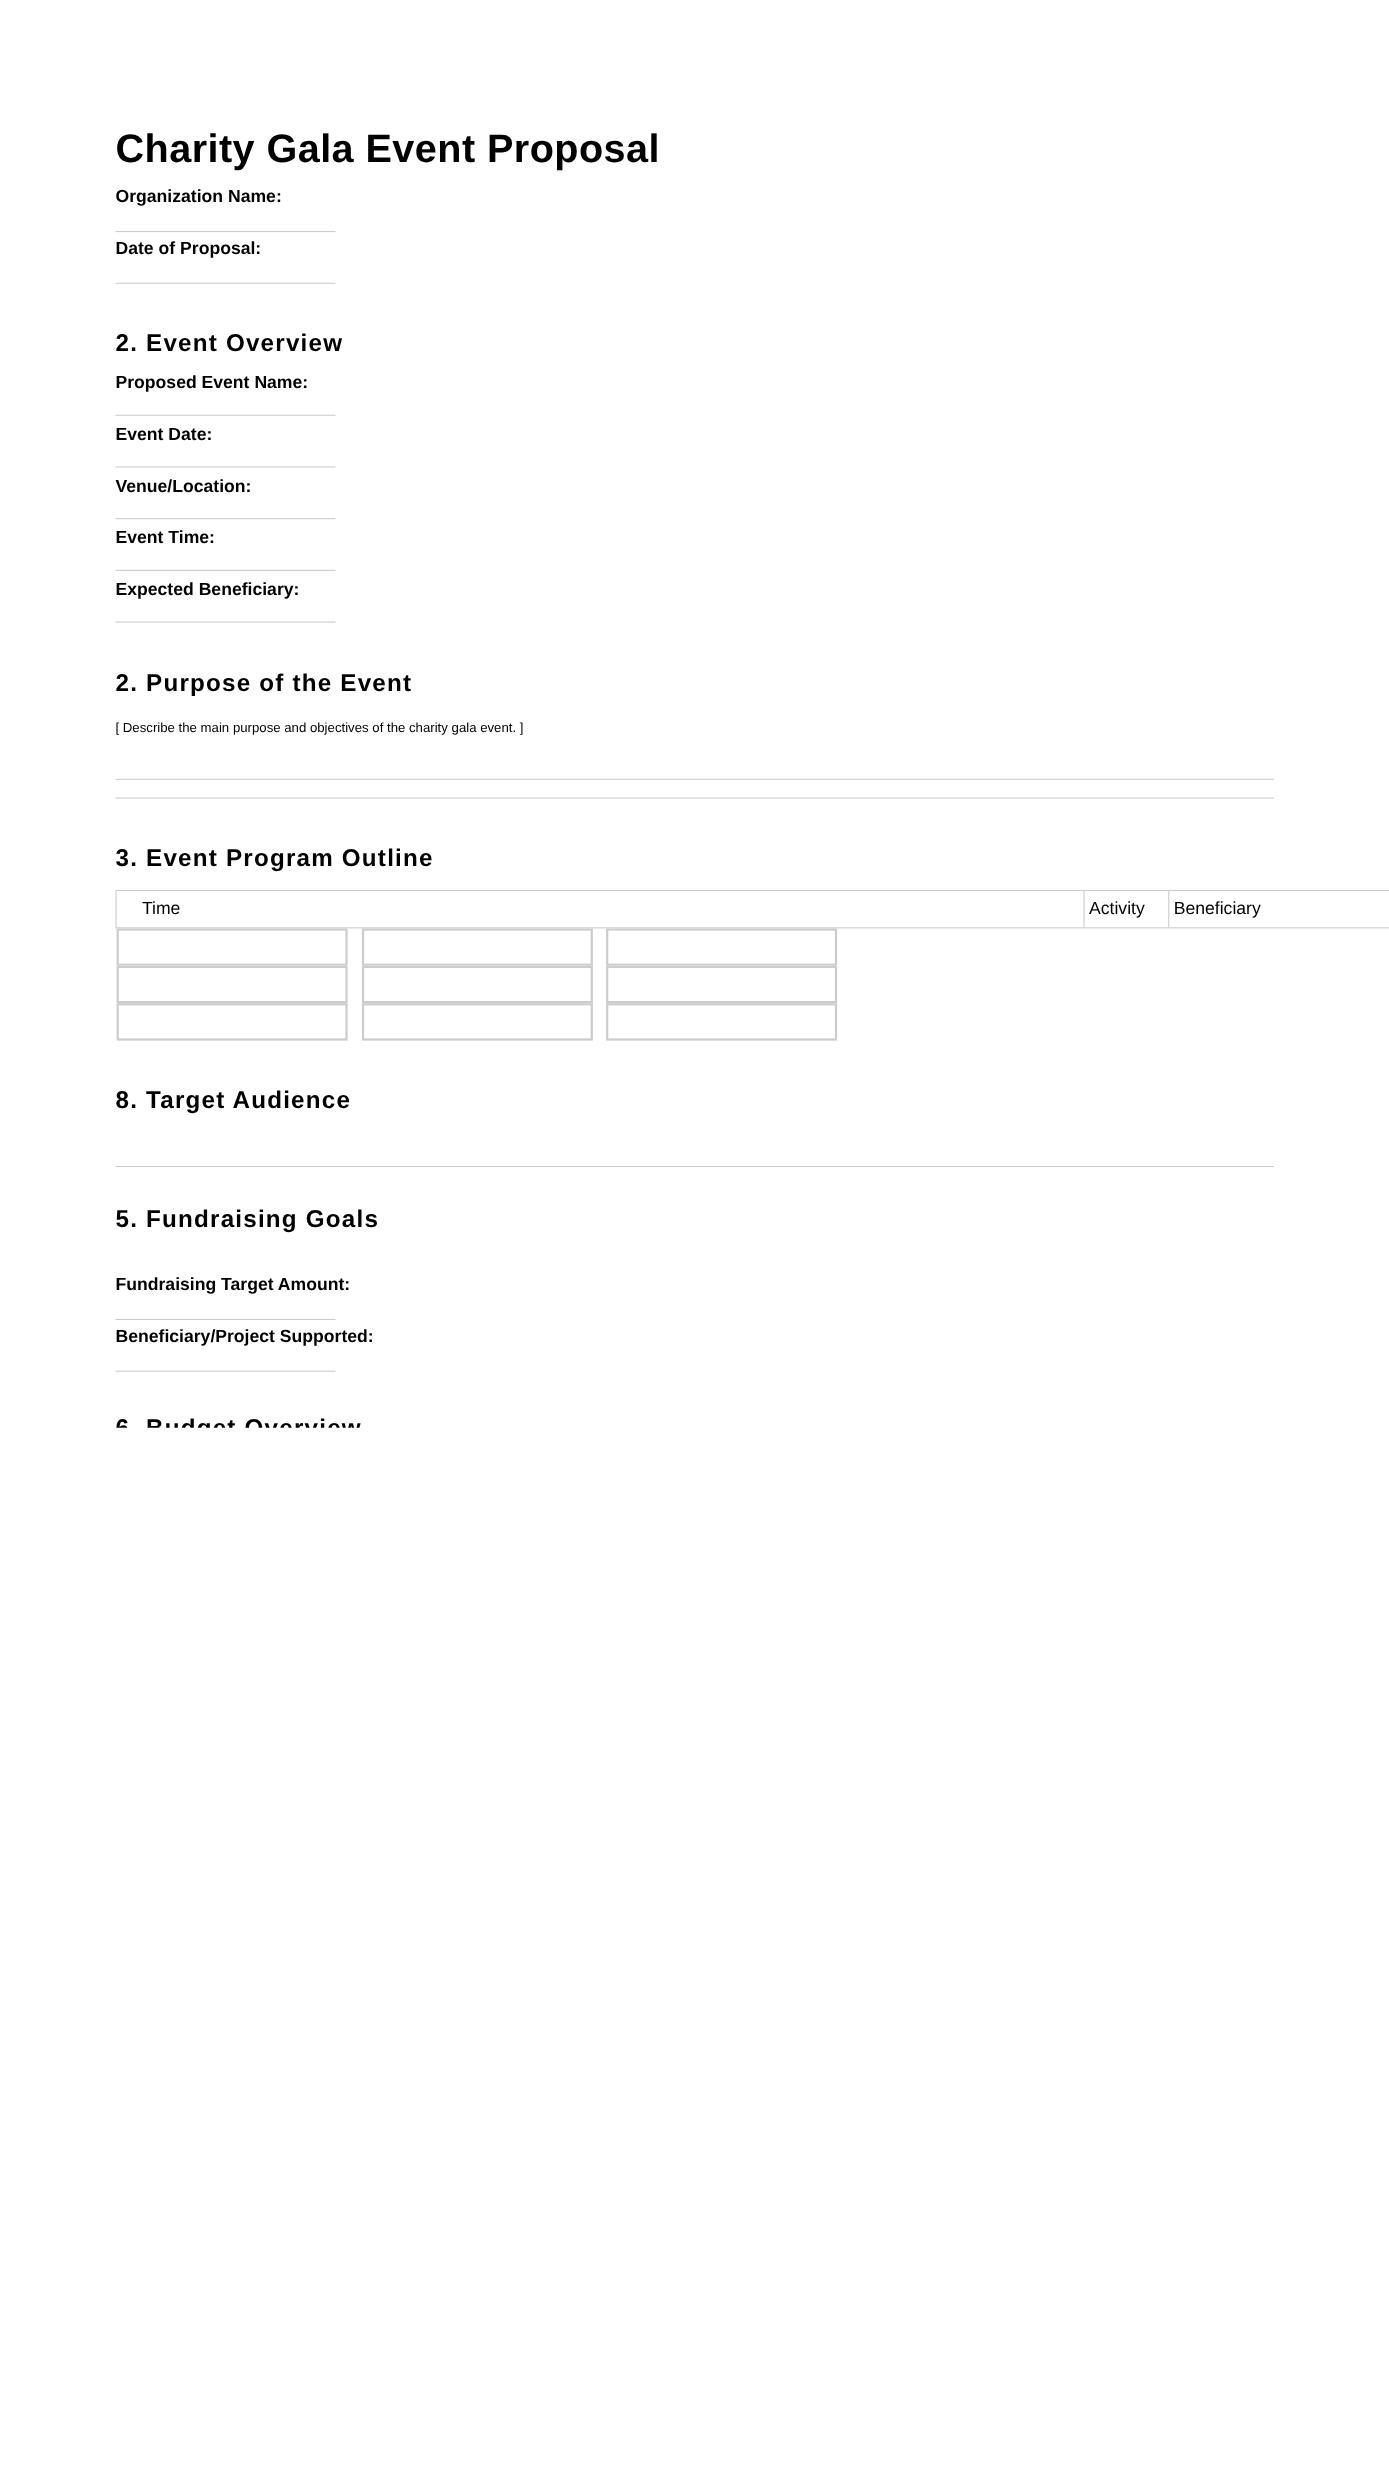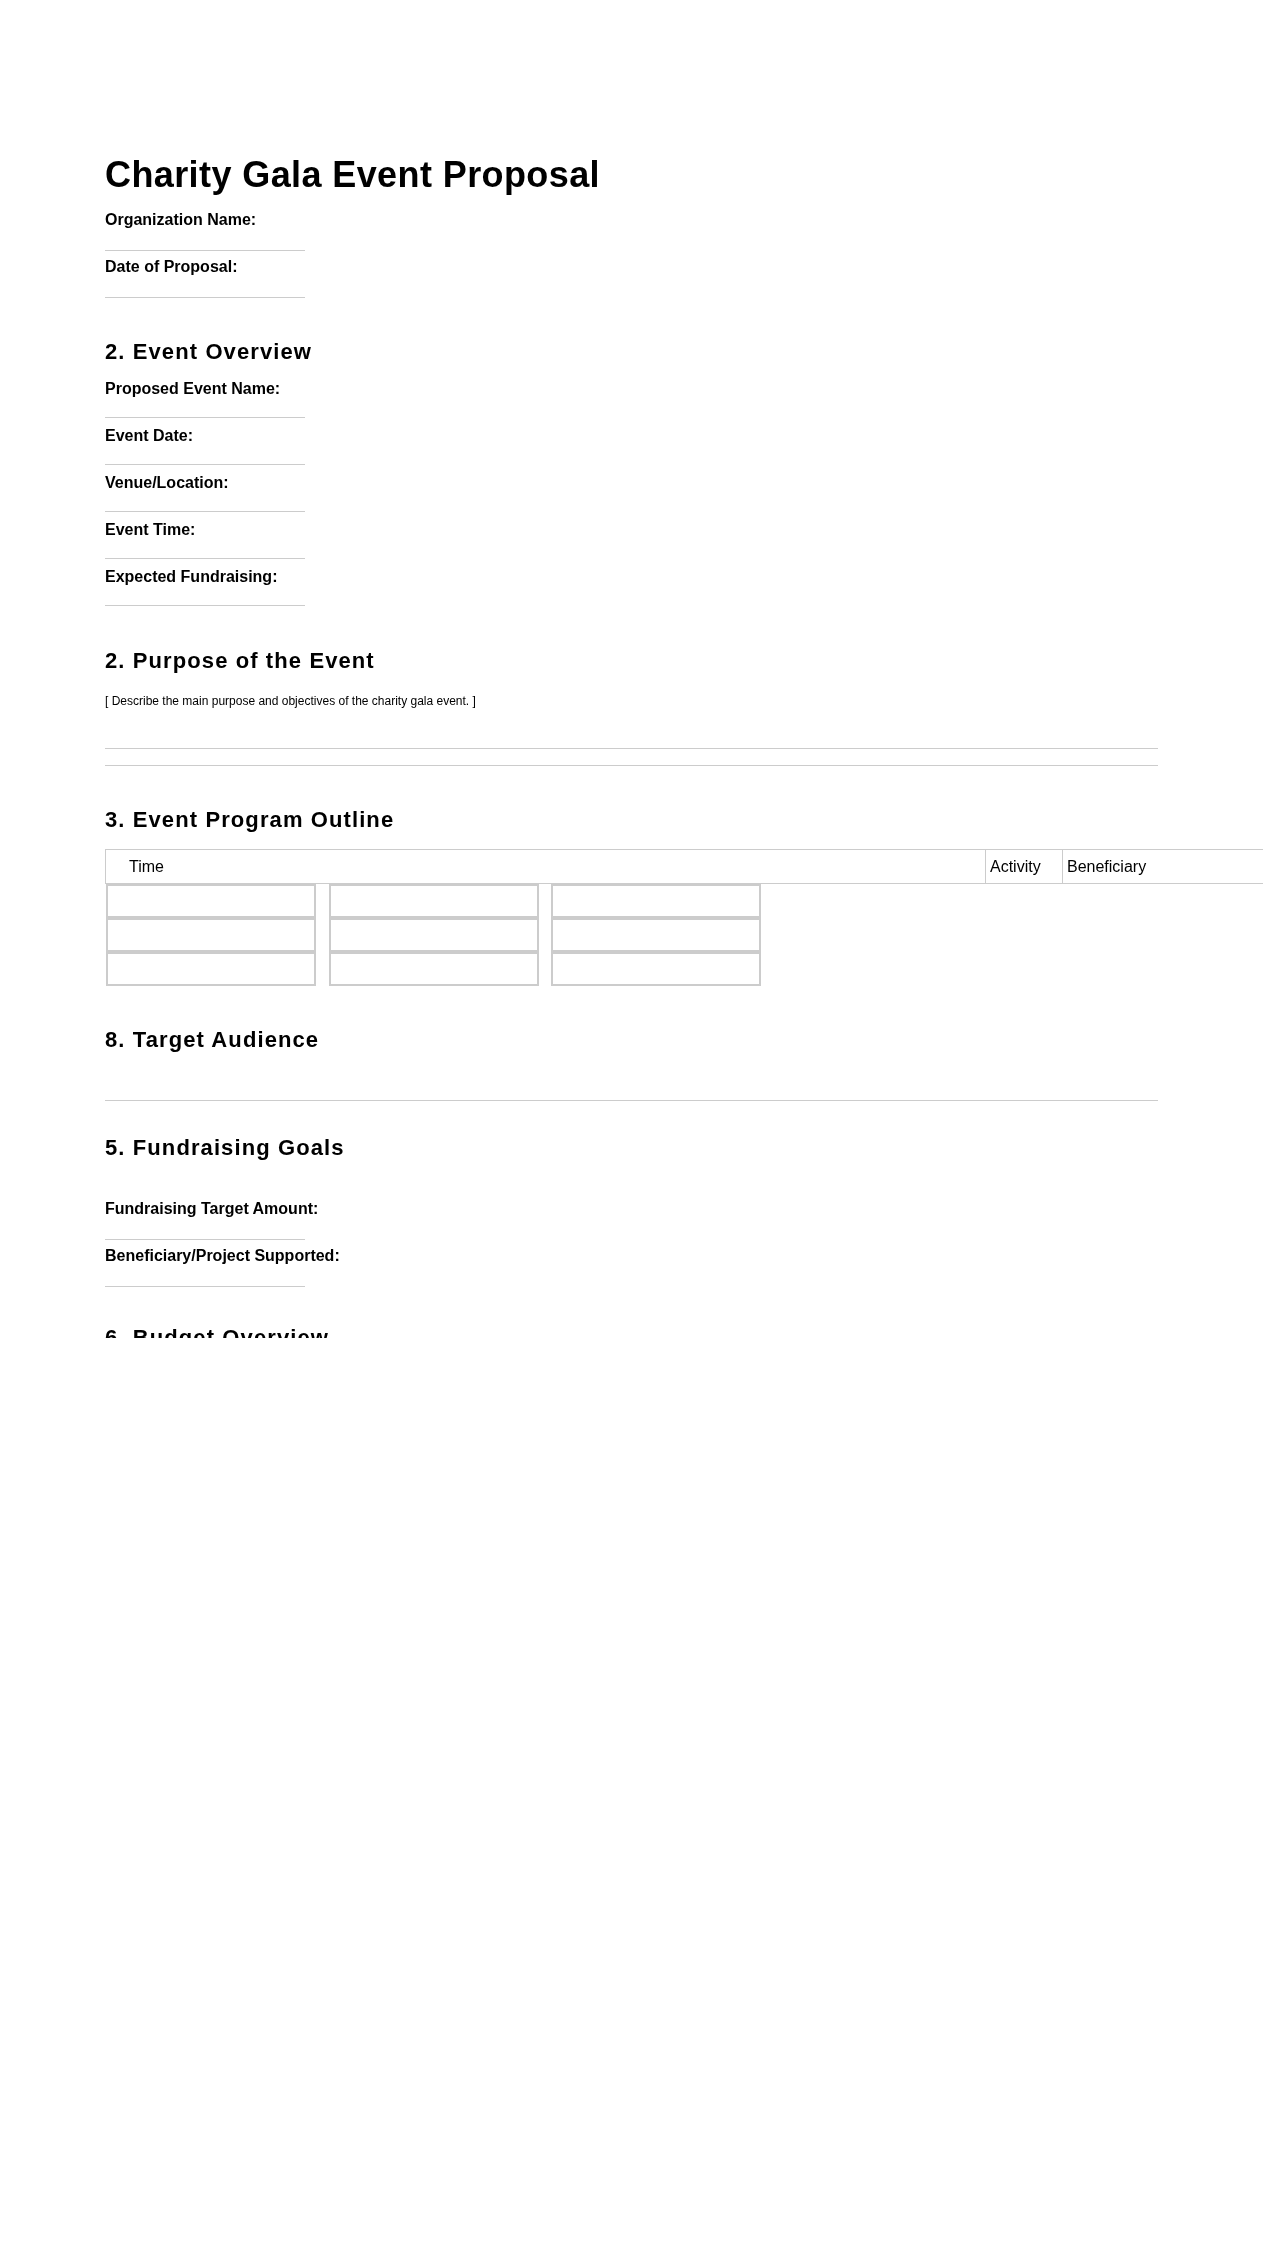--- a/index.html
+++ b/index.html
@@ -15,21 +15,20 @@
       color: #000000;
       overflow: hidden;
     }
     .viewport {
       position: absolute;
       left: 0;
       top: 0;
       width: 1263px;
       height: 1298px;
       overflow: hidden;
-      margin-top: 40px;
     }
     .page {
       position: absolute;
       left: 105px;
       top: 0;
       width: 1053px;
     }
     .doc-title {
       position: absolute;
       left: 0;
@@ -132,21 +131,21 @@
 
     <div class="field-label" style="top:386px;">Event Date:</div>
     <div class="field-line" style="top:424px;"></div>
 
     <div class="field-label" style="top:433px;">Venue/Location:</div>
     <div class="field-line" style="top:471px;"></div>
 
     <div class="field-label" style="top:480px;">Event Time:</div>
     <div class="field-line" style="top:518px;"></div>
 
-    <div class="field-label" style="top:527px;">Expected Fundraising:</div>
+    <div class="field-label" style="top:527px;">Expected Beneficiary:</div>
     <div class="field-line" style="top:565px;"></div>
 
     <h2 class="section-title" style="top:608px;">2. Purpose of the Event</h2>
     <div class="para" style="top:651px;">[ Describe the main purpose and objectives of the charity gala event. ]</div>
     <div class="full-line" style="top:708px;"></div>
     <div class="full-line" style="top:725px;"></div>
 
     <h2 class="section-title" style="top:767px;">3. Event Program Outline</h2>
 
     <div class="program-header">

